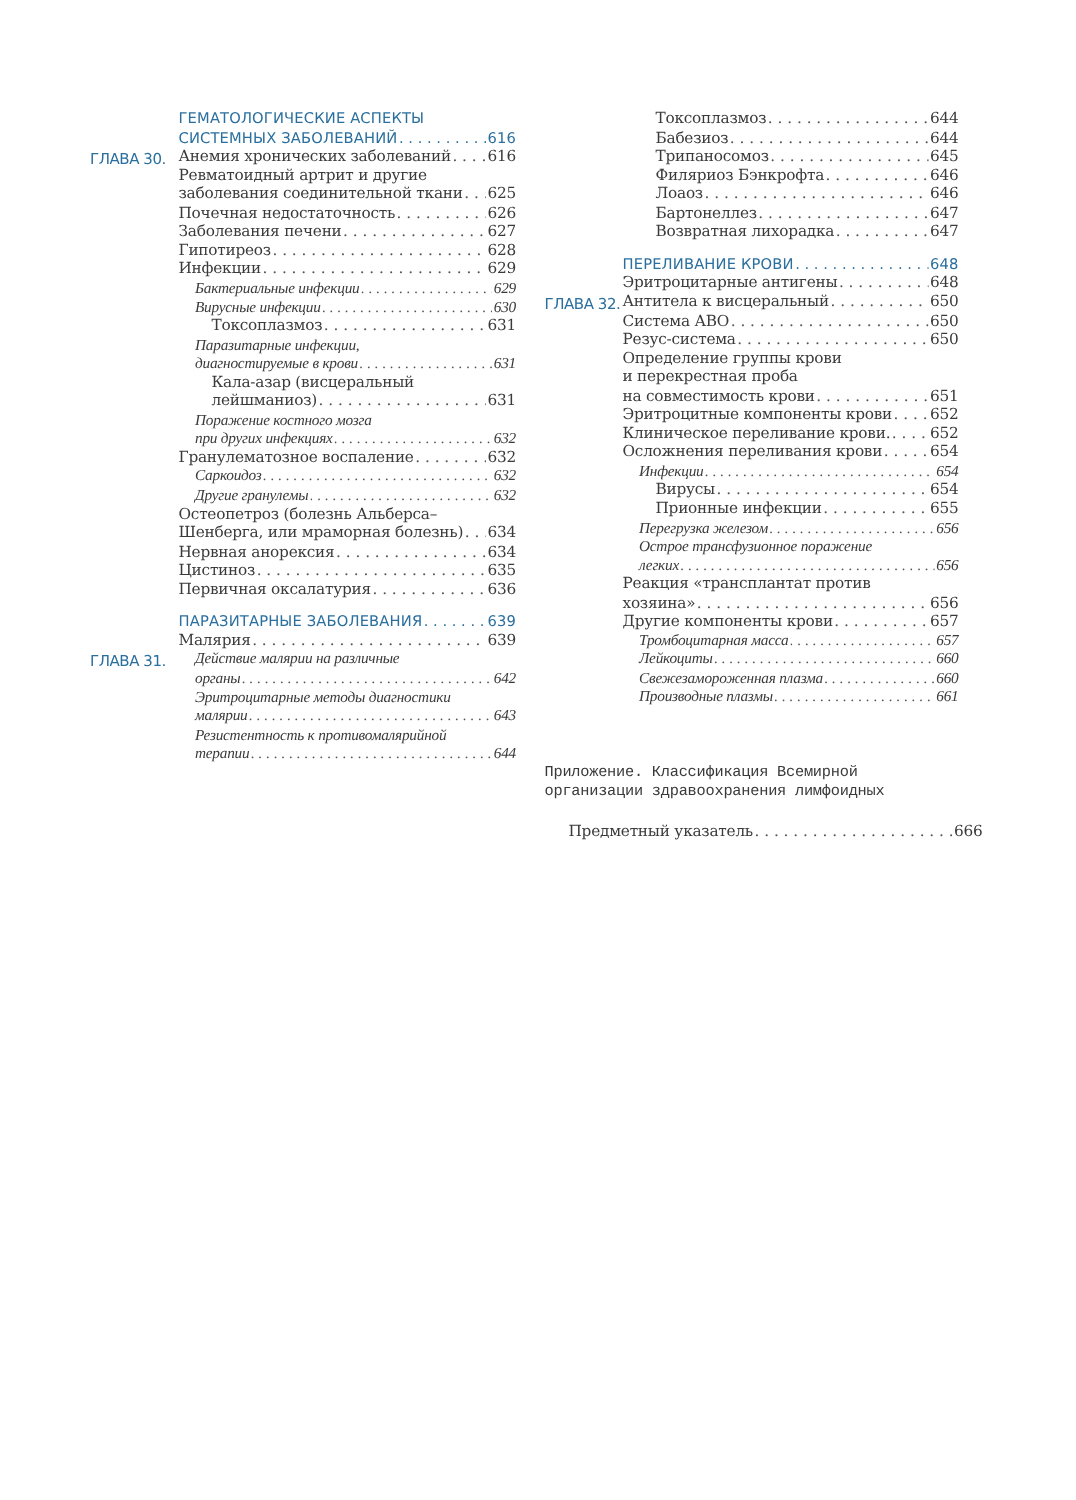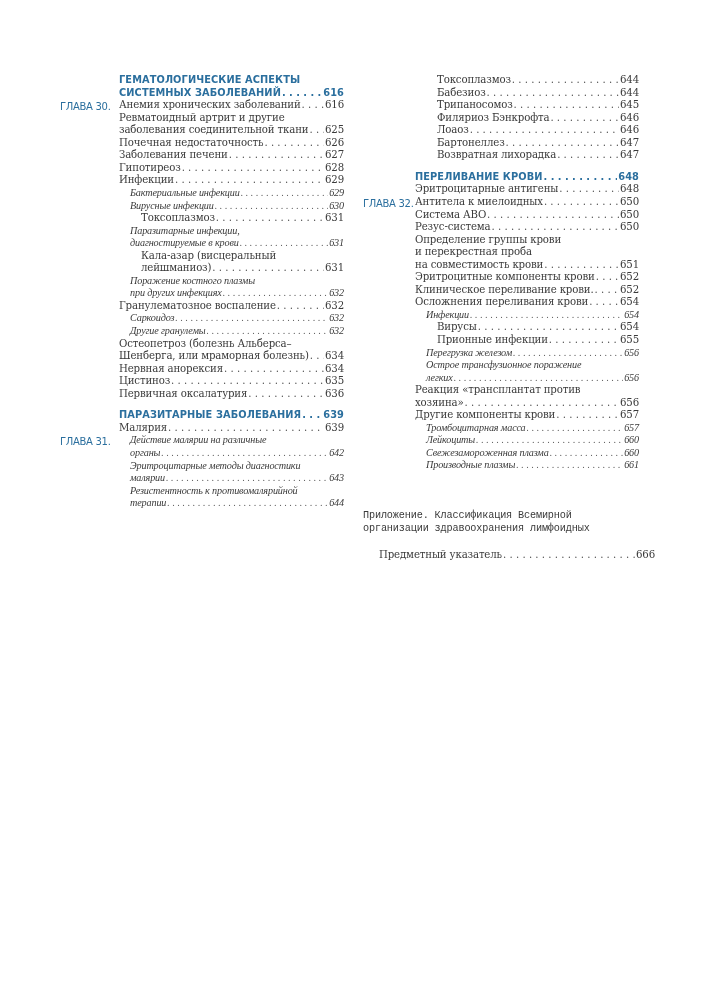--- a/index.html
+++ b/index.html
@@ -12,21 +12,21 @@
   .ch-label { position:absolute; left:0; top:0; font-family:"DejaVu Sans", "Liberation Sans", sans-serif;
               font-weight:normal; font-size:10px; color:#2b6f9e; letter-spacing:-0.3px; line-height:12.6px;margin-top:27px; }
   .entries { margin-left:59px; }
   .col.right .entries { margin-left:52px; }
   .entry { position:relative; font-size:10.2px; line-height:12.55px; letter-spacing:-0.15px; }
   .line { display:flex; align-items:baseline; white-space:nowrap; }
   .line .txt { white-space:nowrap; }
   .line .dots { flex:1; overflow:hidden; white-space:nowrap; color:#555; margin:0 1px; letter-spacing:1.6px; }
   .line .dots::after { content:". . . . . . . . . . . . . . . . . . . . . . . . . . . . . . . . . . . . . . . . . . . . . . . . . . . . . . . . . . . . . . . . . . . . . . . . . . . . . . . . . . . . . . . . . . . . . . . . . . . ."; letter-spacing:0; }
   .line .pg { white-space:nowrap; }
-  .ch-title { font-family:"DejaVu Sans", "Liberation Sans", sans-serif; color:#2b6f9e; font-size:9.8px; letter-spacing:0.1px; line-height:12.6px;font-weight:bold; }
+  .ch-title { font-family:"DejaVu Sans", "Liberation Sans", sans-serif; color:#2b6f9e; font-size:9.8px; letter-spacing:0.1px; line-height:12.6px; }
   .ch-title .dots { color:#2b6f9e; }
   .lvl1 { padding-left:0; }
   .lvl2 { padding-left:11px; font-style:italic;font-family:Liberation Serif, serif; }
   .lvl3 { padding-left:22px; }
   .gap { height:9px; }
   .plain { font-size:10.2px; line-height:12.55px; letter-spacing:-0.15px; }
   .appendix { position:absolute; left:363px; width:276px; top:510px;font-family:Liberation Mono, monospace; }
   .index { position:absolute; left:379px; width:276px; top:549px; }
 </style>
 </head>
@@ -127,21 +127,21 @@
             <span class="txt">Кала-азар (висцеральный</span>
           </div>
           <div class="line">
             <span class="txt">лейшманиоз)</span>
             <span class="dots"></span>
             <span class="pg">631</span>
           </div>
         </div>
         <div class="entry lvl2">
           <div class="line">
-            <span class="txt">Поражение костного плазмы</span>
+            <span class="txt">Поражение костного мозга</span>
           </div>
           <div class="line">
             <span class="txt">при других инфекциях</span>
             <span class="dots"></span>
             <span class="pg">632</span>
           </div>
         </div>
         <div class="entry lvl1">
           <div class="line">
             <span class="txt">Гранулематозное воспаление</span>
@@ -313,21 +313,21 @@
         </div>
         <div class="entry lvl1">
           <div class="line">
             <span class="txt">Эритроцитарные антигены</span>
             <span class="dots"></span>
             <span class="pg">648</span>
           </div>
         </div>
         <div class="entry lvl1">
           <div class="line">
-            <span class="txt">Антитела к миелоидных</span>
+            <span class="txt">Антитела к висцеральный</span>
             <span class="dots"></span>
             <span class="pg">650</span>
           </div>
         </div>
         <div class="entry lvl1">
           <div class="line">
             <span class="txt">Система АВО</span>
             <span class="dots"></span>
             <span class="pg">650</span>
           </div>

